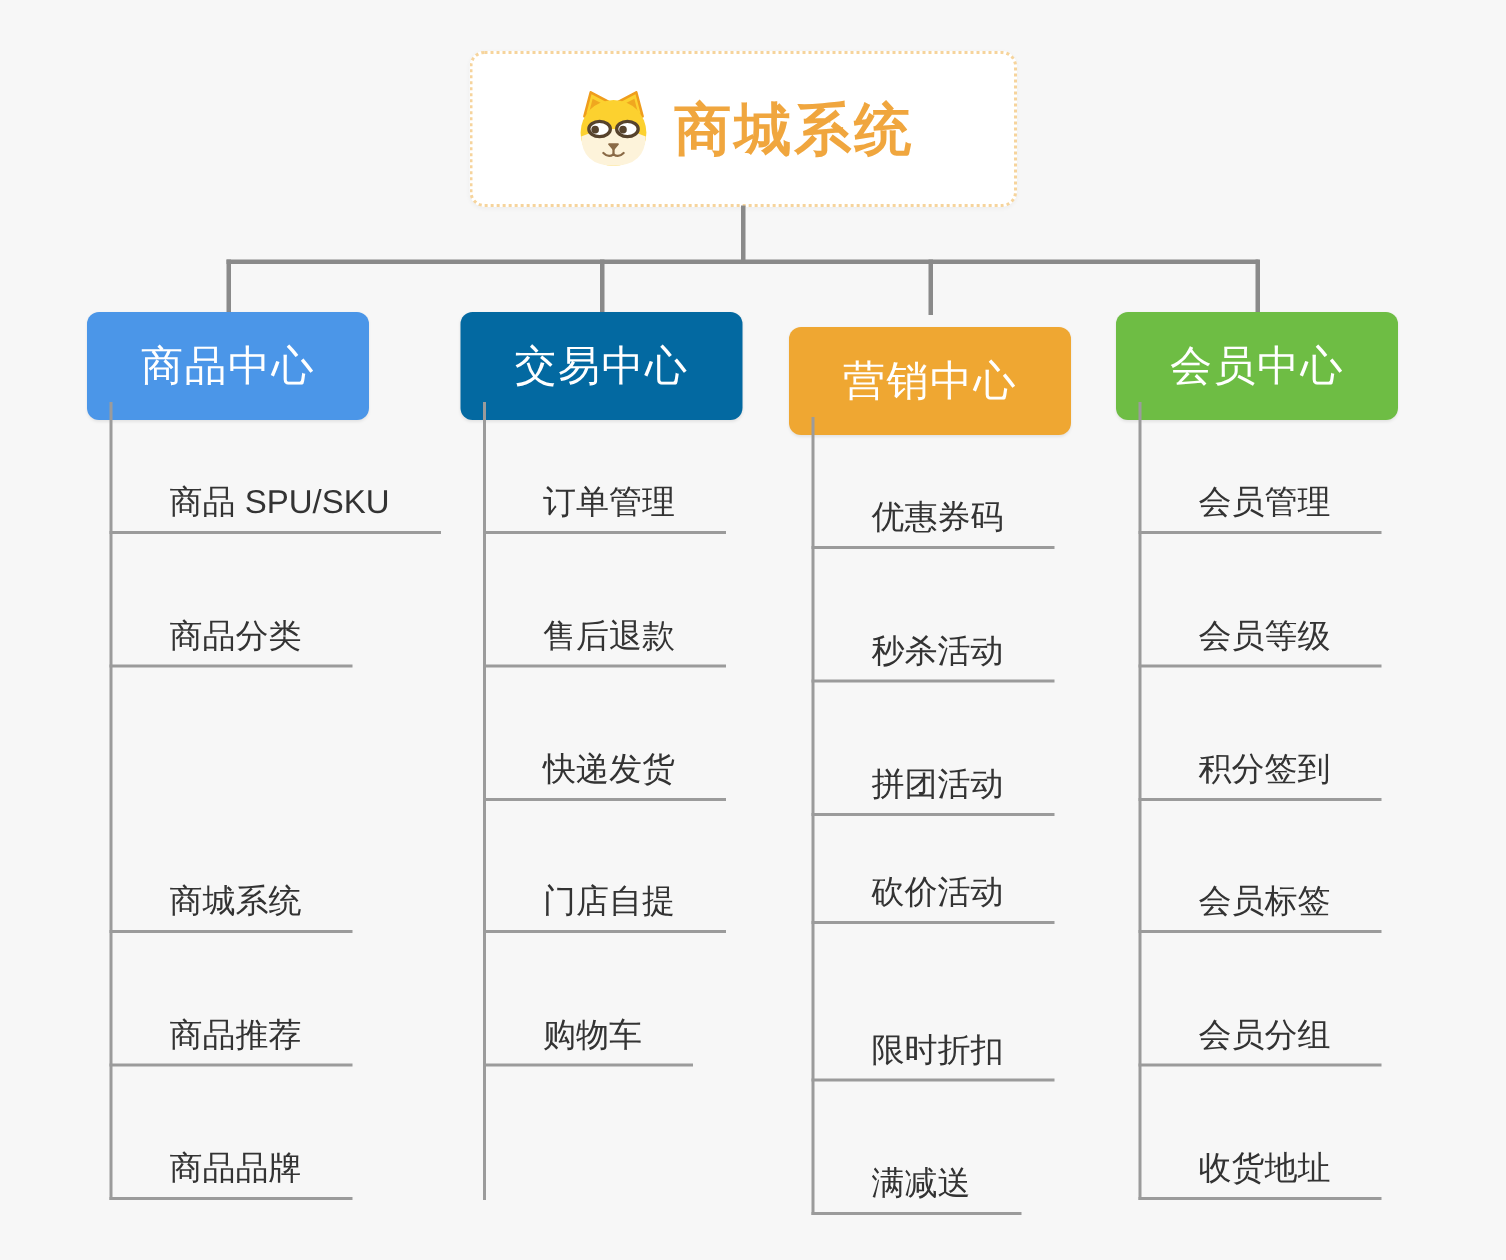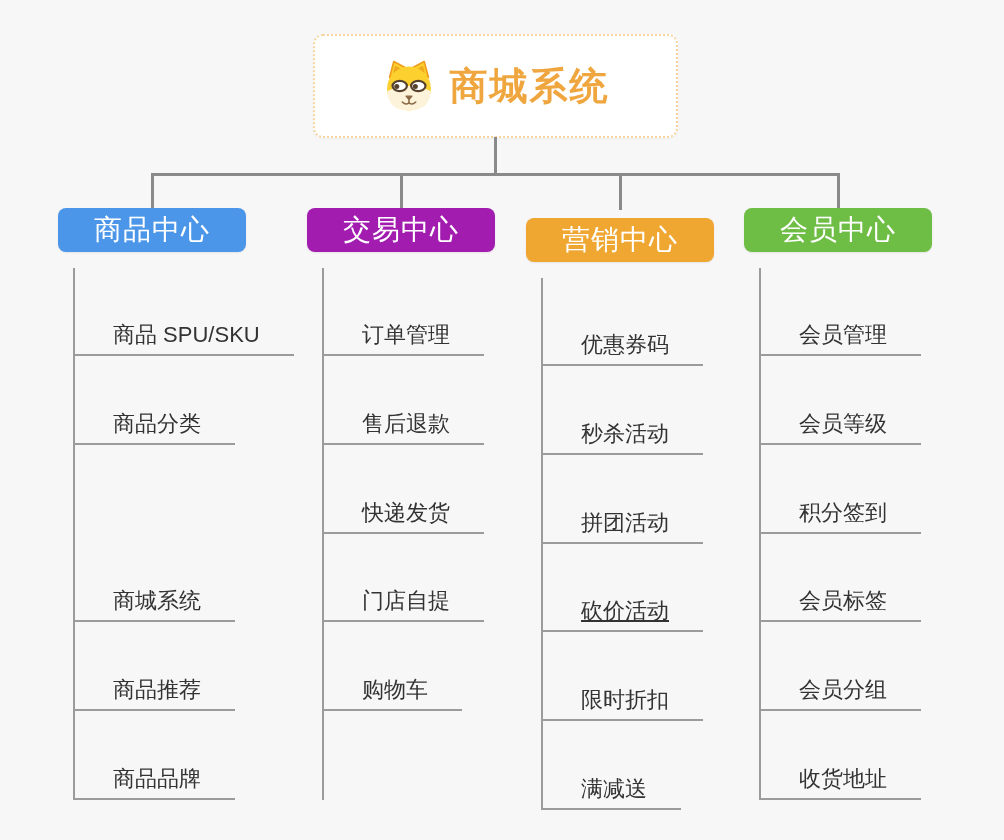--- a/index.html
+++ b/index.html
@@ -56,21 +56,21 @@
   .col-0 { left: 58px;  }
   .col-1 { left: 307px; }
   .col-2 { left: 526px; margin-top: 10px; }
   .col-3 { left: 744px; }
 
   .branch-box {
     position: absolute;
     left: 0;
     top: 0;
     width: 188px;
-    height: 44px;
+    height: 72px;
     border-radius: 8px;
     color: #ffffff;
     font-size: 28px;
     font-weight: 500;
     letter-spacing: 1px;
     display: flex;
     align-items: center;
     justify-content: center;
     white-space: nowrap;
     box-shadow: 0 1px 2px rgba(0,0,0,0.08);
@@ -141,38 +141,38 @@
     <div class="branch-vline"></div>
     <div class="leaves"></div>
   <div class="leaf" style="top: 110px;">商品 SPU/SKU</div>
       <div class="leaf" style="top: 199px;">商品分类</div>
       <div class="leaf" style="top: 376px;">商城系统</div>
       <div class="leaf" style="top: 465px;">商品推荐</div>
       <div class="leaf" style="top: 554px;">商品品牌</div>
     </div>
 
   <div class="branch-col col-1">
-    <div class="branch-box" style="background: #a21caf;">交易中心</div>
+    <div class="branch-box" style="background: #0369a1;">交易中心</div>
     <div class="branch-vline"></div>
     <div class="leaves"></div>
   <div class="leaf" style="top: 110px;">订单管理</div>
       <div class="leaf" style="top: 199px;">售后退款</div>
       <div class="leaf" style="top: 288px;">快递发货</div>
       <div class="leaf" style="top: 376px;">门店自提</div>
       <div class="leaf" style="top: 465px;">购物车</div>
     </div>
 
   <div class="branch-col col-2">
     <div class="branch-box" style="background: rgb(239, 167, 50);">营销中心</div>
     <div class="branch-vline"></div>
     <div class="leaves"></div>
   <div class="leaf" style="top: 110px;">优惠券码</div>
       <div class="leaf" style="top: 199px;">秒杀活动</div>
       <div class="leaf" style="top: 288px;">拼团活动</div>
-      <div class="leaf" style="top: 376px; text-decoration: underline;">砍价活动</div>
+      <div class="leaf" style="top: 360px;">砍价活动</div>
       <div class="leaf" style="top: 465px;">限时折扣</div>
       <div class="leaf" style="top: 554px;">满减送</div>
     </div>
 
   <div class="branch-col col-3">
     <div class="branch-box" style="background: rgb(110, 189, 68);">会员中心</div>
     <div class="branch-vline"></div>
     <div class="leaves"></div>
   <div class="leaf" style="top: 110px;">会员管理</div>
       <div class="leaf" style="top: 199px;">会员等级</div>

